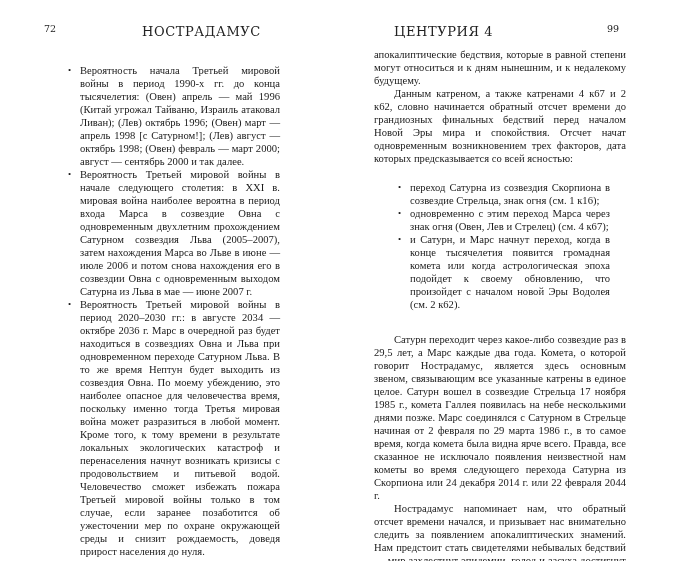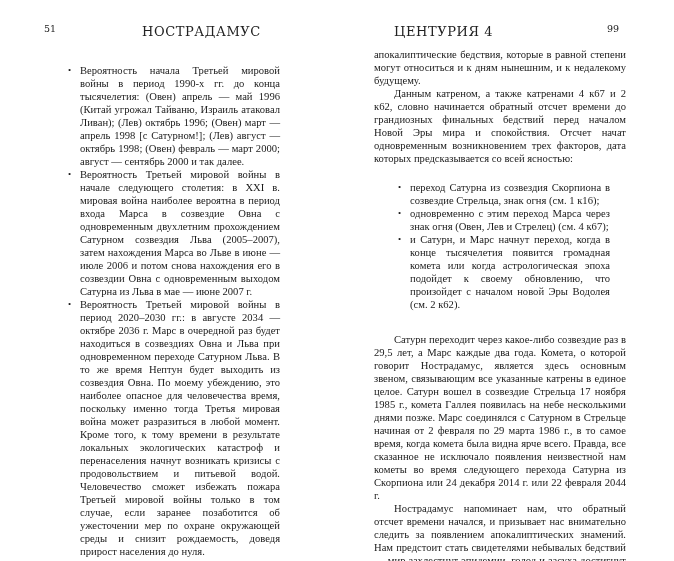--- a/index.html
+++ b/index.html
@@ -30,21 +30,21 @@
   .q-line { padding-left: 8px; text-indent: -8px; }
   sup { font-size: 5.5px; vertical-align: 4px; line-height: 0; }
   .r-bullets { margin-top: 14px; }
   .r-bullets li { padding-left: 20px; }
   .r-after { margin-top: 22px; }
 </style>
 </head>
 <body>
 
 <div class="page" id="left-page">
-  <div class="page-num">51</div>
+  <div class="page-num">72</div>
   <div class="running-head">НОСТРАДАМУС</div>
 
   <div class="body-block serif" id="left-body">
     <ul class="bullets">
       <li>Вероятность начала Третьей мировой войны в период 1990-х гг. до конца тысячелетия: (Овен) апрель — май 1996 (Китай угрожал Тайваню, Израиль атаковал Ливан); (Лев) октябрь 1996; (Овен) март — апрель 1998 [с Сатурном!]; (Лев) август — октябрь 1998; (Овен) февраль — март 2000; август — сентябрь 2000 и так далее.</li>
       <li>Вероятность Третьей мировой войны в начале следующего столетия: в XXI в. мировая война наиболее вероятна в период входа Марса в созвездие Овна с одновременным двухлетним прохождением Сатурном созвездия Льва (2005–2007), затем нахождения Марса во Льве в июне — июле 2006 и потом снова нахождения его в созвездии Овна с одновременным выходом Сатурна из Льва в мае — июне 2007 г.</li>
       <li>Вероятность Третьей мировой войны в период 2020–2030 гг.: в августе 2034 — октябре 2036 г. Марс в очередной раз будет находиться в созвездиях Овна и Льва при одновременном переходе Сатурном Льва. В то же время Нептун будет выходить из созвездия Овна. По моему убеждению, это наиболее опасное для человечества время, поскольку именно тогда Третья мировая война может разразиться в любой момент. Кроме того, к тому времени в результате локальных экологических катастроф и перенаселения начнут возникать кризисы с продовольствием и питьевой водой. Человечество сможет избежать пожара Третьей мировой войны только в том случае, если заранее позаботится об ужесточении мер по охране окружающей среды и снизит рождаемость, доведя прирост населения до нуля.</li>
     </ul>
     <p class="see-also">См. 4 к67, 4 к84, 5 к14, 5 к25, 5 к91.</p>
 

